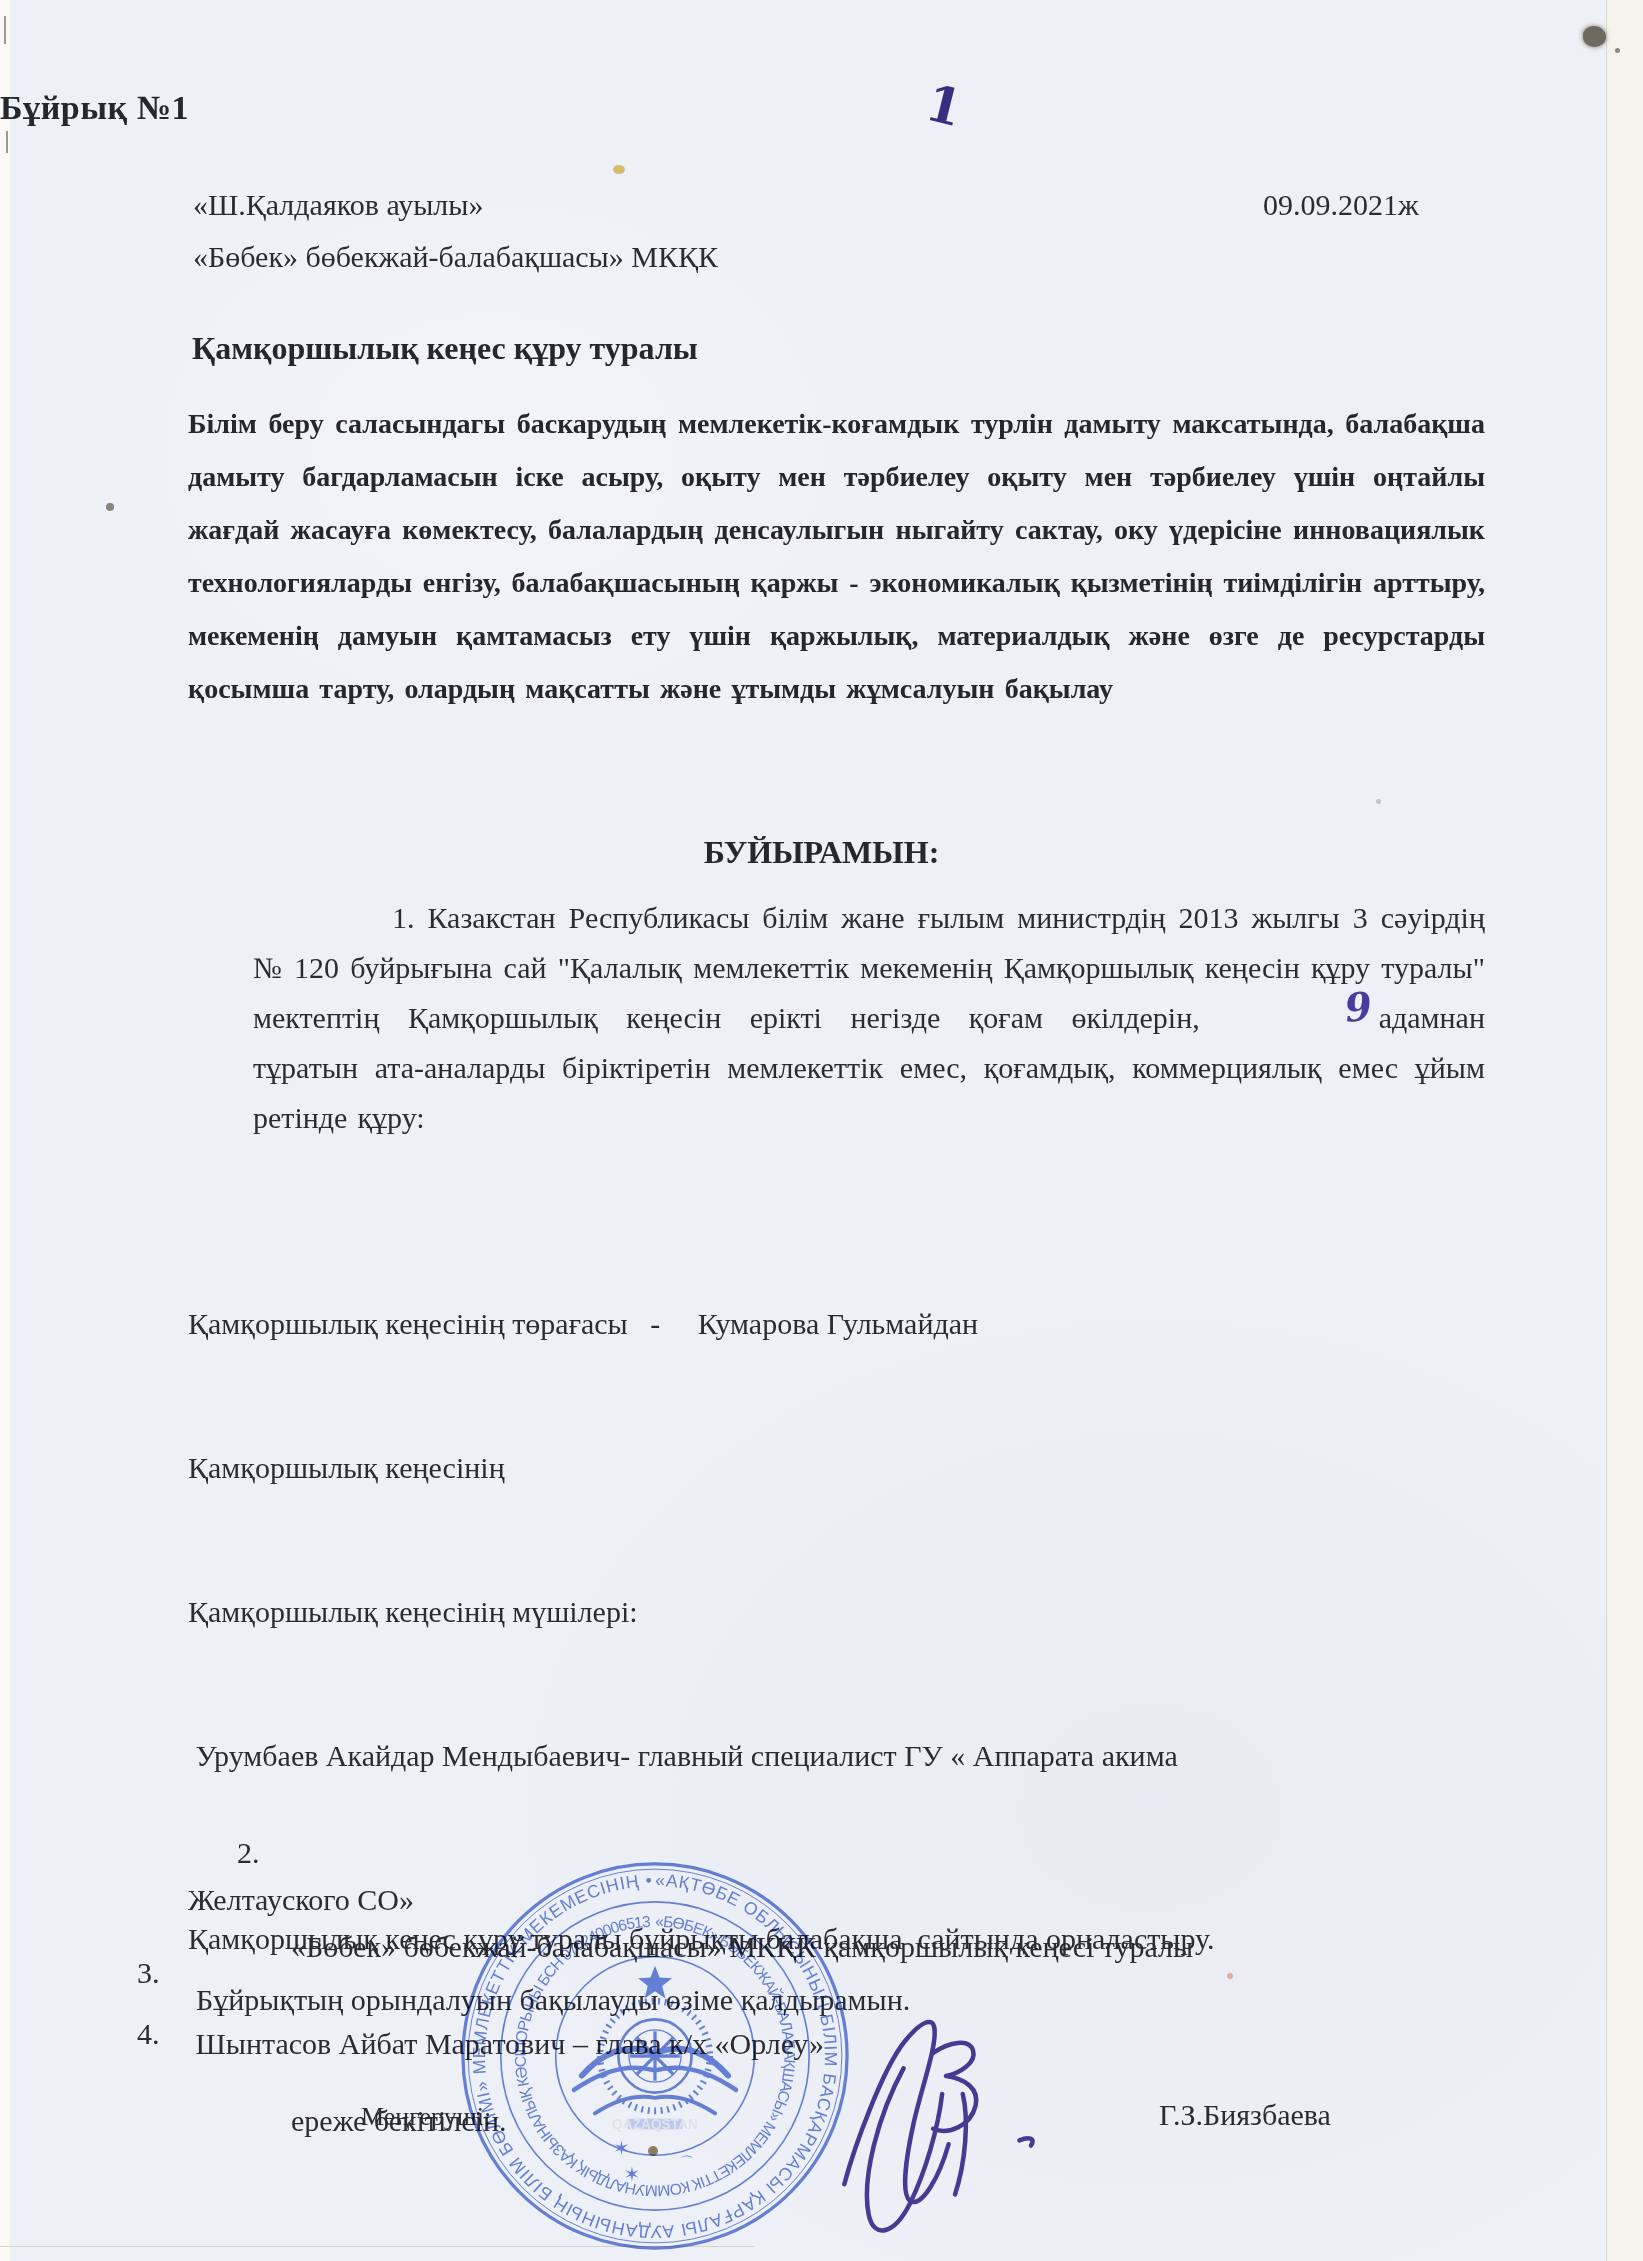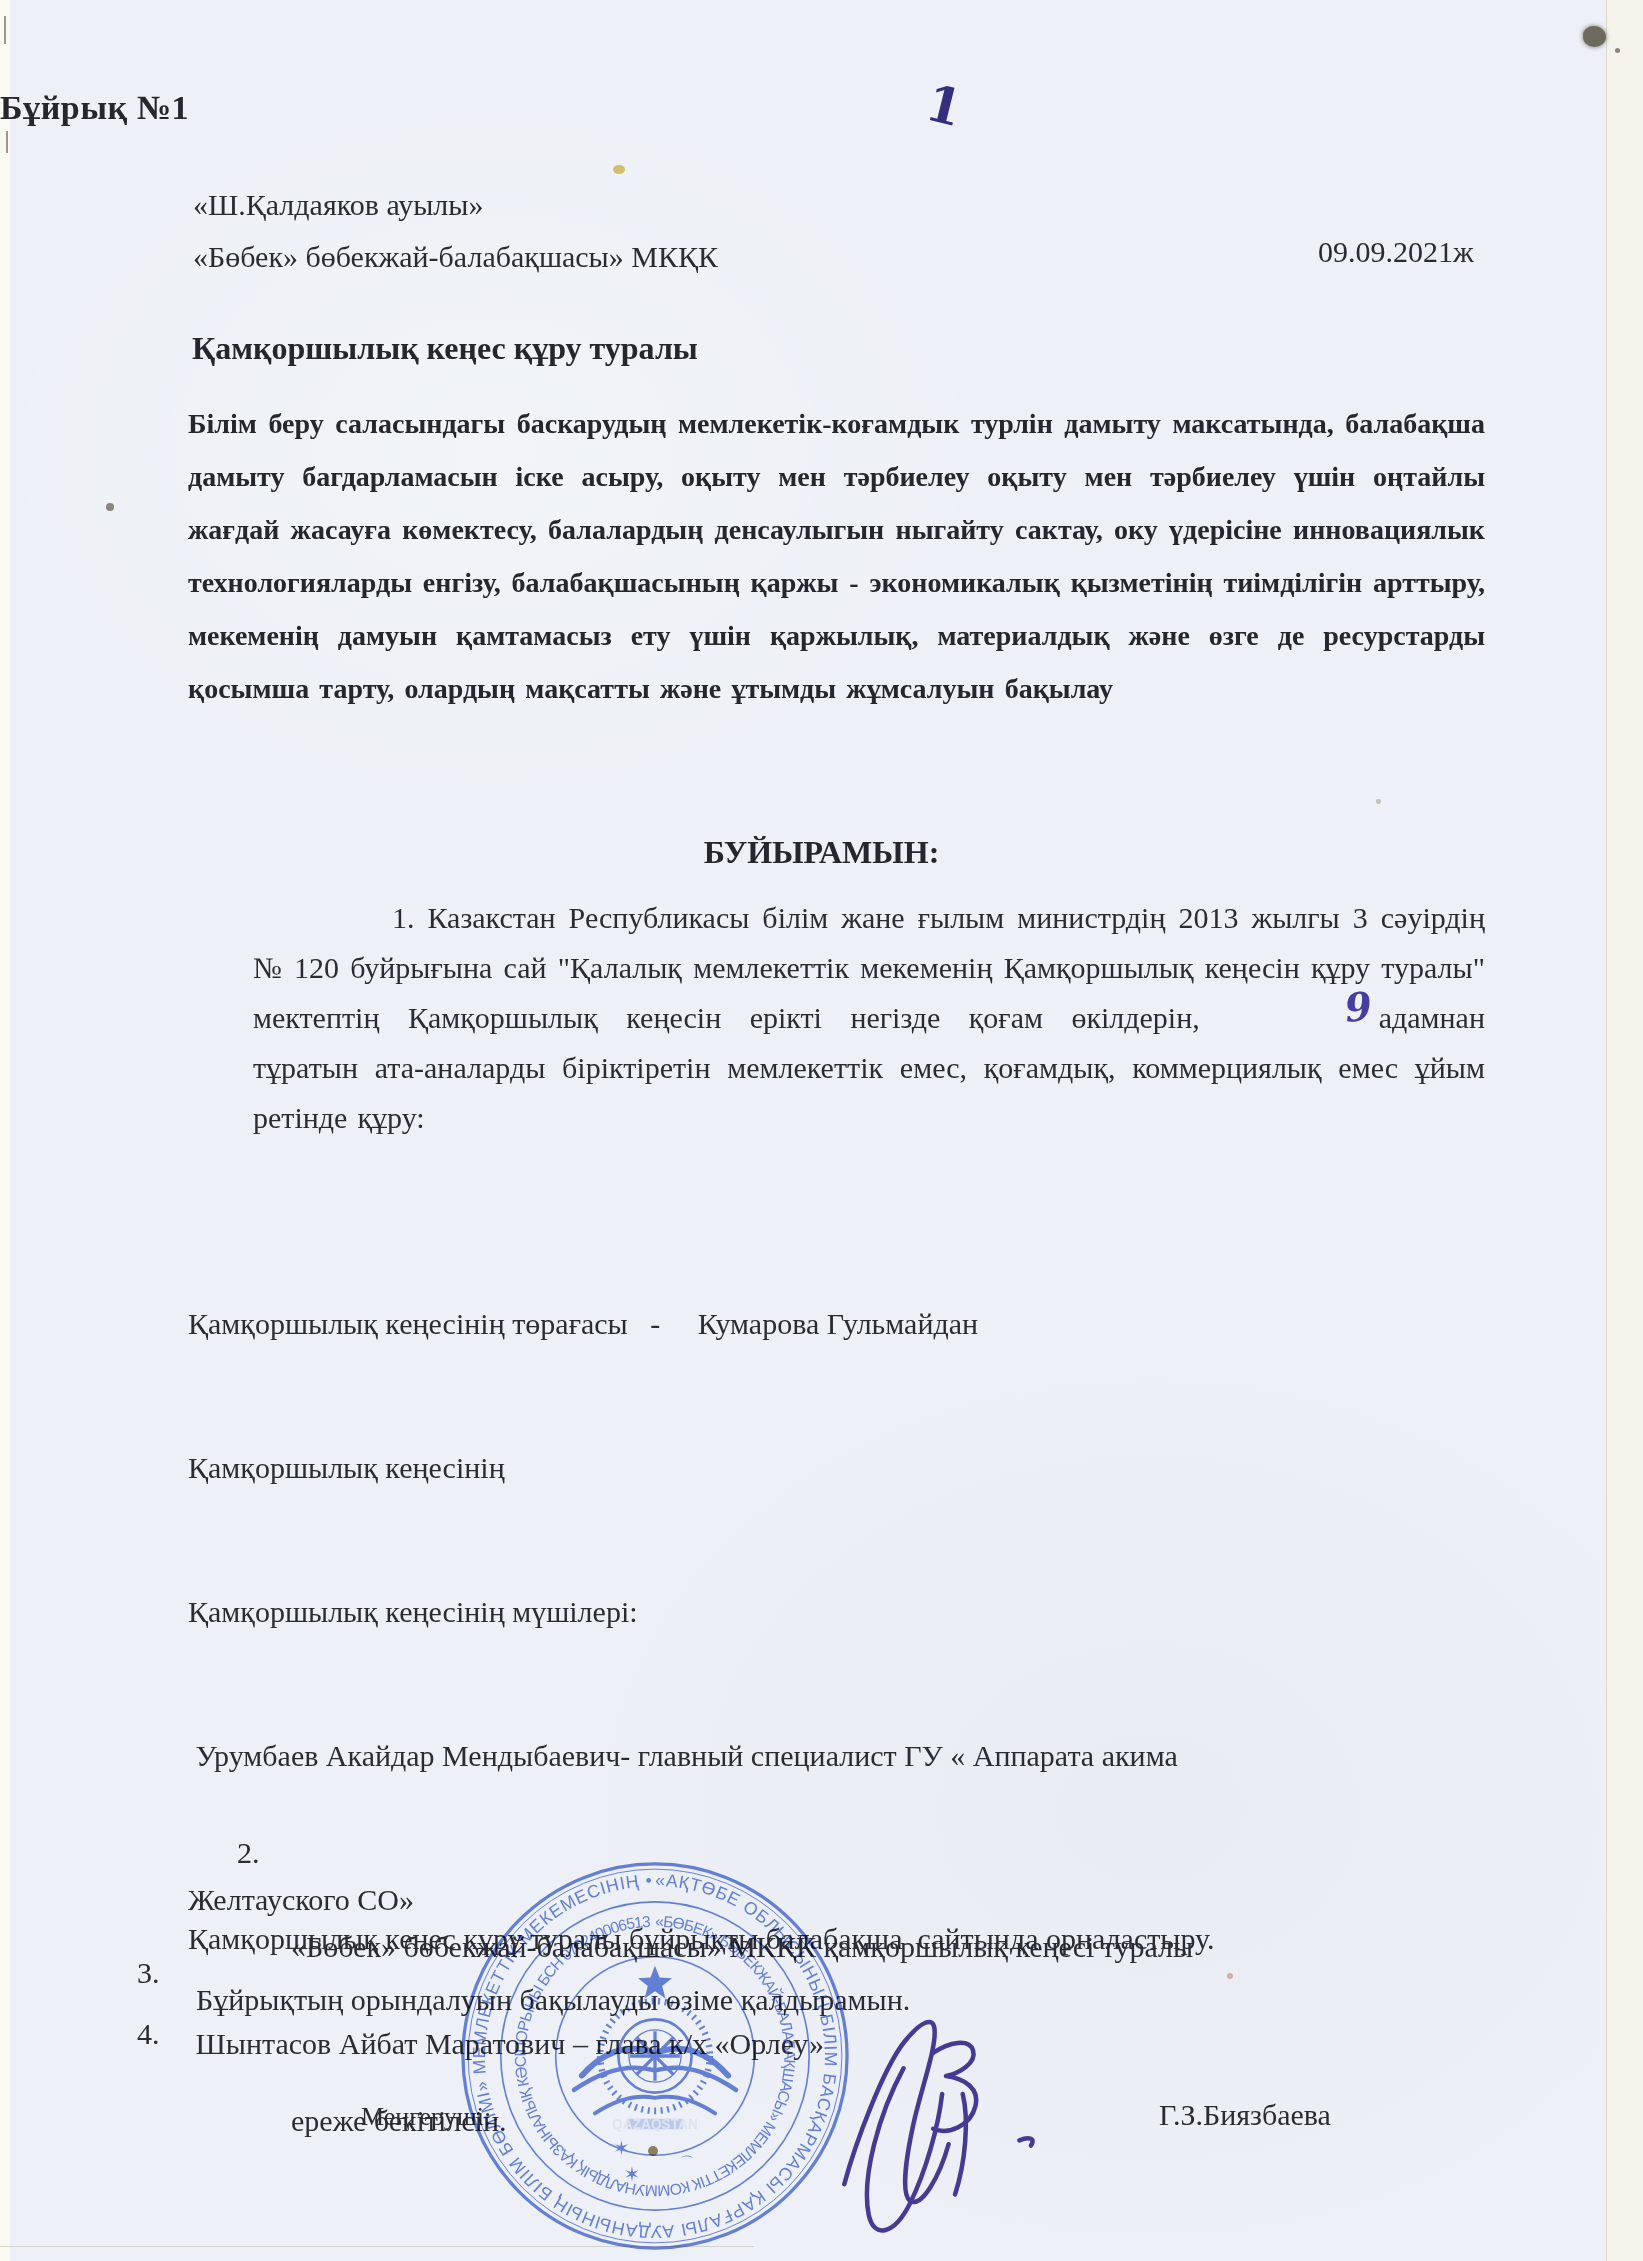--- a/index.html
+++ b/index.html
@@ -29,21 +29,21 @@
   }
   .hand{
     display:inline-block;font-style:italic;font-weight:bold;
   }
   .hand-title{
     position:absolute;left:927px;top:76px;font-size:50px;color:#332e7e;
     transform:rotate(14deg);font-family:"DejaVu Serif",serif;font-weight:bold;
   }
   .org1{position:absolute;left:193px;top:188px;font-size:30px;}
   .org2{position:absolute;left:193px;top:240px;font-size:30px;}
-  .date{position:absolute;left:1318px;top:188px;font-size:30px;margin-top:47px;}
+  .date{position:absolute;left:1263px;top:188px;font-size:30px;}
   .subject{position:absolute;left:192px;top:330px;font-size:32px;font-weight:bold;color:#26262e;text-align:right;}
   .preamble{
     position:absolute;left:188px;top:397px;width:1297px;
     font-size:28px;font-weight:bold;line-height:53px;color:#26262e;
     text-align:justify;word-spacing:3.2px;
   }
   .orderword{position:absolute;left:0;top:834px;width:1643px;text-align:center;font-size:32px;font-weight:bold;color:#26262e;}
   .item1{
     position:absolute;left:253px;top:893px;width:1232px;
     font-size:30px;line-height:50px;text-align:justify;word-spacing:2.6px;

